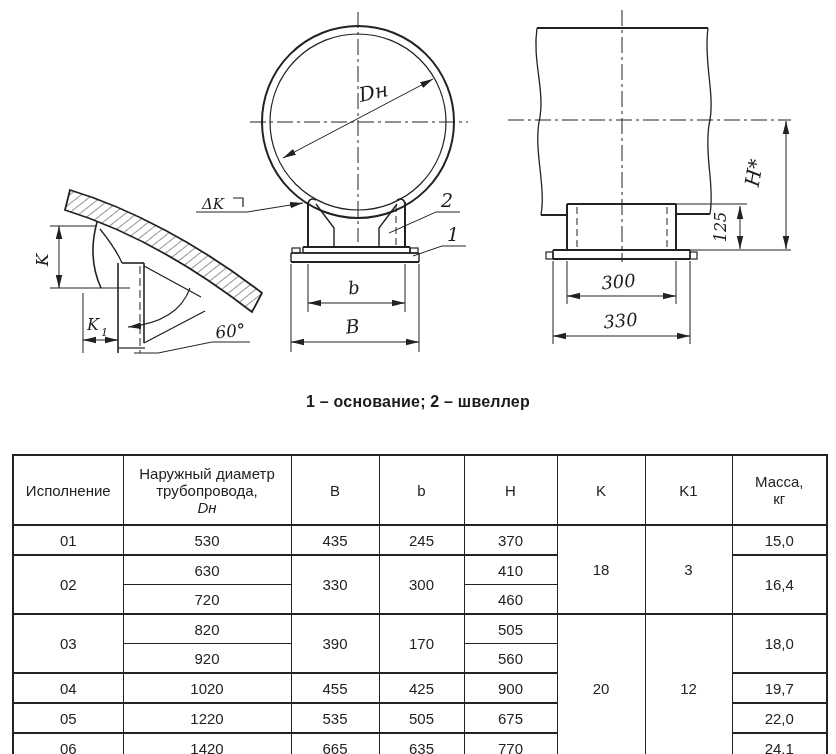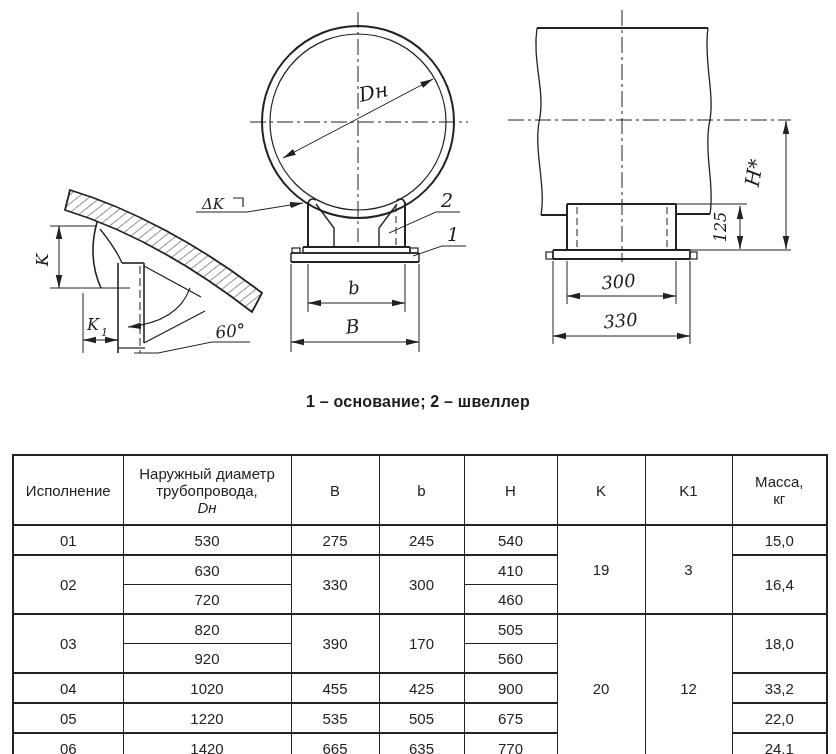--- a/index.html
+++ b/index.html
@@ -175,24 +175,24 @@
         <th>
           <div>Масса,</div>
           <div>кг</div>
         </th>
       </tr>
     </thead>
     <tbody>
       <tr>
         <td>01</td>
         <td>530</td>
-        <td>275</td>
+        <td>435</td>
         <td>245</td>
-        <td>540</td>
-        <td rowspan="3">19</td>
+        <td>370</td>
+        <td rowspan="3">18</td>
         <td rowspan="3">3</td>
         <td>15,0</td>
       </tr>
       <tr class="grp">
         <td rowspan="2">02</td>
         <td>630</td>
         <td rowspan="2">330</td>
         <td rowspan="2">300</td>
         <td>410</td>
         <td rowspan="2">16,4</td>
@@ -214,21 +214,21 @@
       <tr>
         <td>920</td>
         <td>560</td>
       </tr>
       <tr class="grp">
         <td>04</td>
         <td>1020</td>
         <td>455</td>
         <td>425</td>
         <td>900</td>
-        <td>33,2</td>
+        <td>19,7</td>
       </tr>
       <tr class="grp">
         <td>05</td>
         <td>1220</td>
         <td>535</td>
         <td>505</td>
         <td>675</td>
         <td>22,0</td>
       </tr>
       <tr class="grp">

